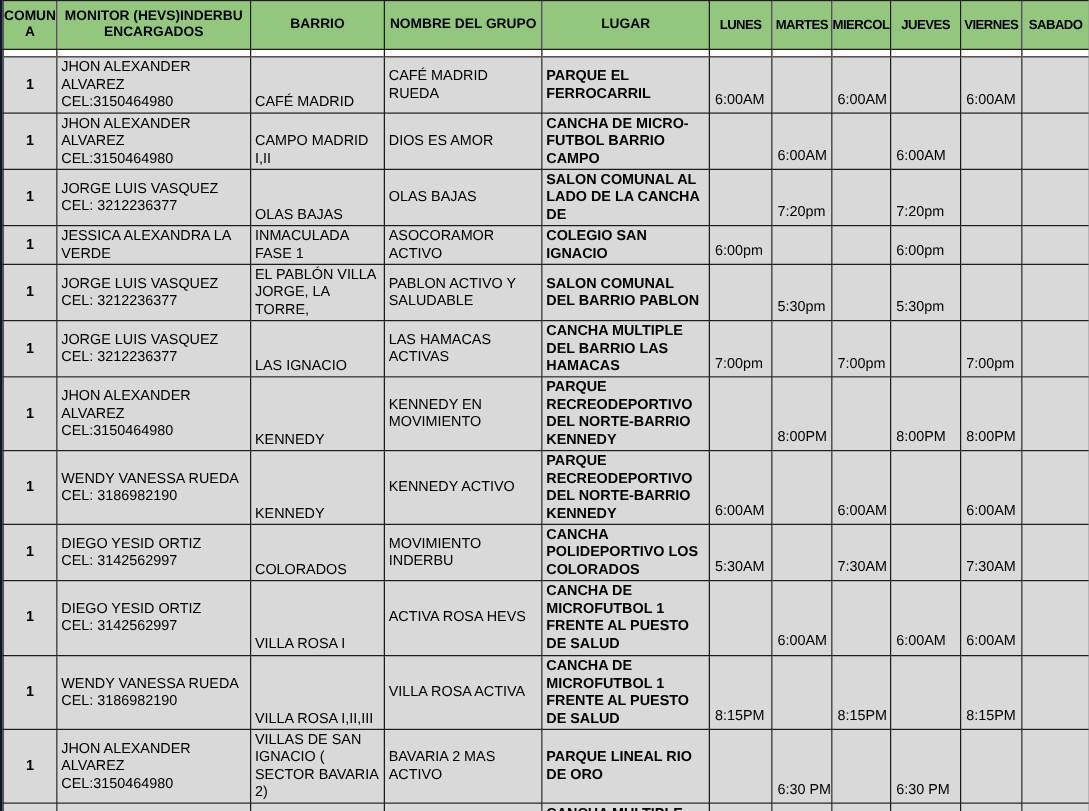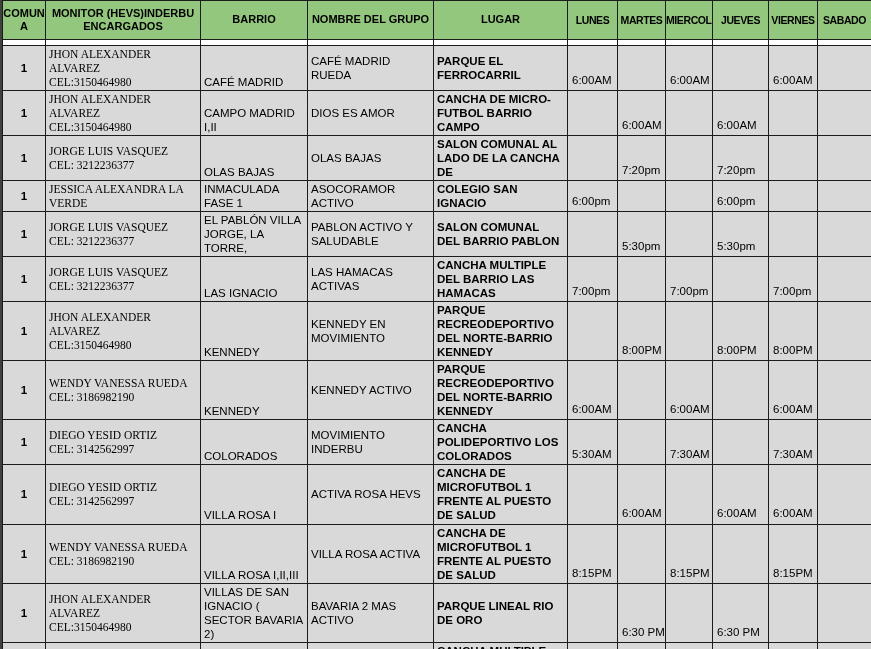--- a/index.html
+++ b/index.html
@@ -1,20 +1,20 @@
 <!DOCTYPE html>
 <html><head>
 <meta charset="utf-8">
 <style>
   html,body{margin:0;padding:0;background:#ffffff;}
   body{font-family:"Liberation Sans",sans-serif;color:#000;}
   .sheet{
     width:871px;height:649px;
     box-sizing:border-box;
-    background:#404040;            
+    background:#0f172a;            
     padding:0 0 4px 2px;
     overflow:hidden;
   }
   table{
     border-collapse:collapse;
     table-layout:fixed;
     width:869px;
     background:#ffffff;
   }
   col.c0{width:43px}  col.c1{width:155px} col.c2{width:107px}
@@ -38,21 +38,21 @@
     height:36px;
     font-size:11px;
     padding:1px 0;
   }
   thead th.c5,thead th.c6,thead th.c7,thead th.c8,thead th.c9,thead th.c10{
     font-size:10.5px;letter-spacing:-0.4px;white-space:nowrap;
   }
   tbody td{background:#D9D9D9;vertical-align:bottom;}
   
   td.c0{font-weight:bold;text-align:center;vertical-align:middle;}
-  td.c1{vertical-align:middle;white-space:pre-line;font-family:Liberation Serif, serif;}
+  td.c1{vertical-align:middle;white-space:pre-line;}
   td.c3{vertical-align:middle;}
   td.c4{vertical-align:middle;padding-right:2px;font-weight:bold;}
   td.c5,td.c6,td.c7,td.c8,td.c9,td.c10{
     text-align:left;vertical-align:bottom;padding:0 1px 3px 4px;white-space:nowrap;
   }
   
   tbody tr.gap td{background:#ffffff;height:5px;padding:0;border-top:1px solid #1c1c1c;border-bottom:none;}
   
   tbody tr:nth-child(2) {height:34px}
   tbody tr:nth-child(3) {height:34px}

